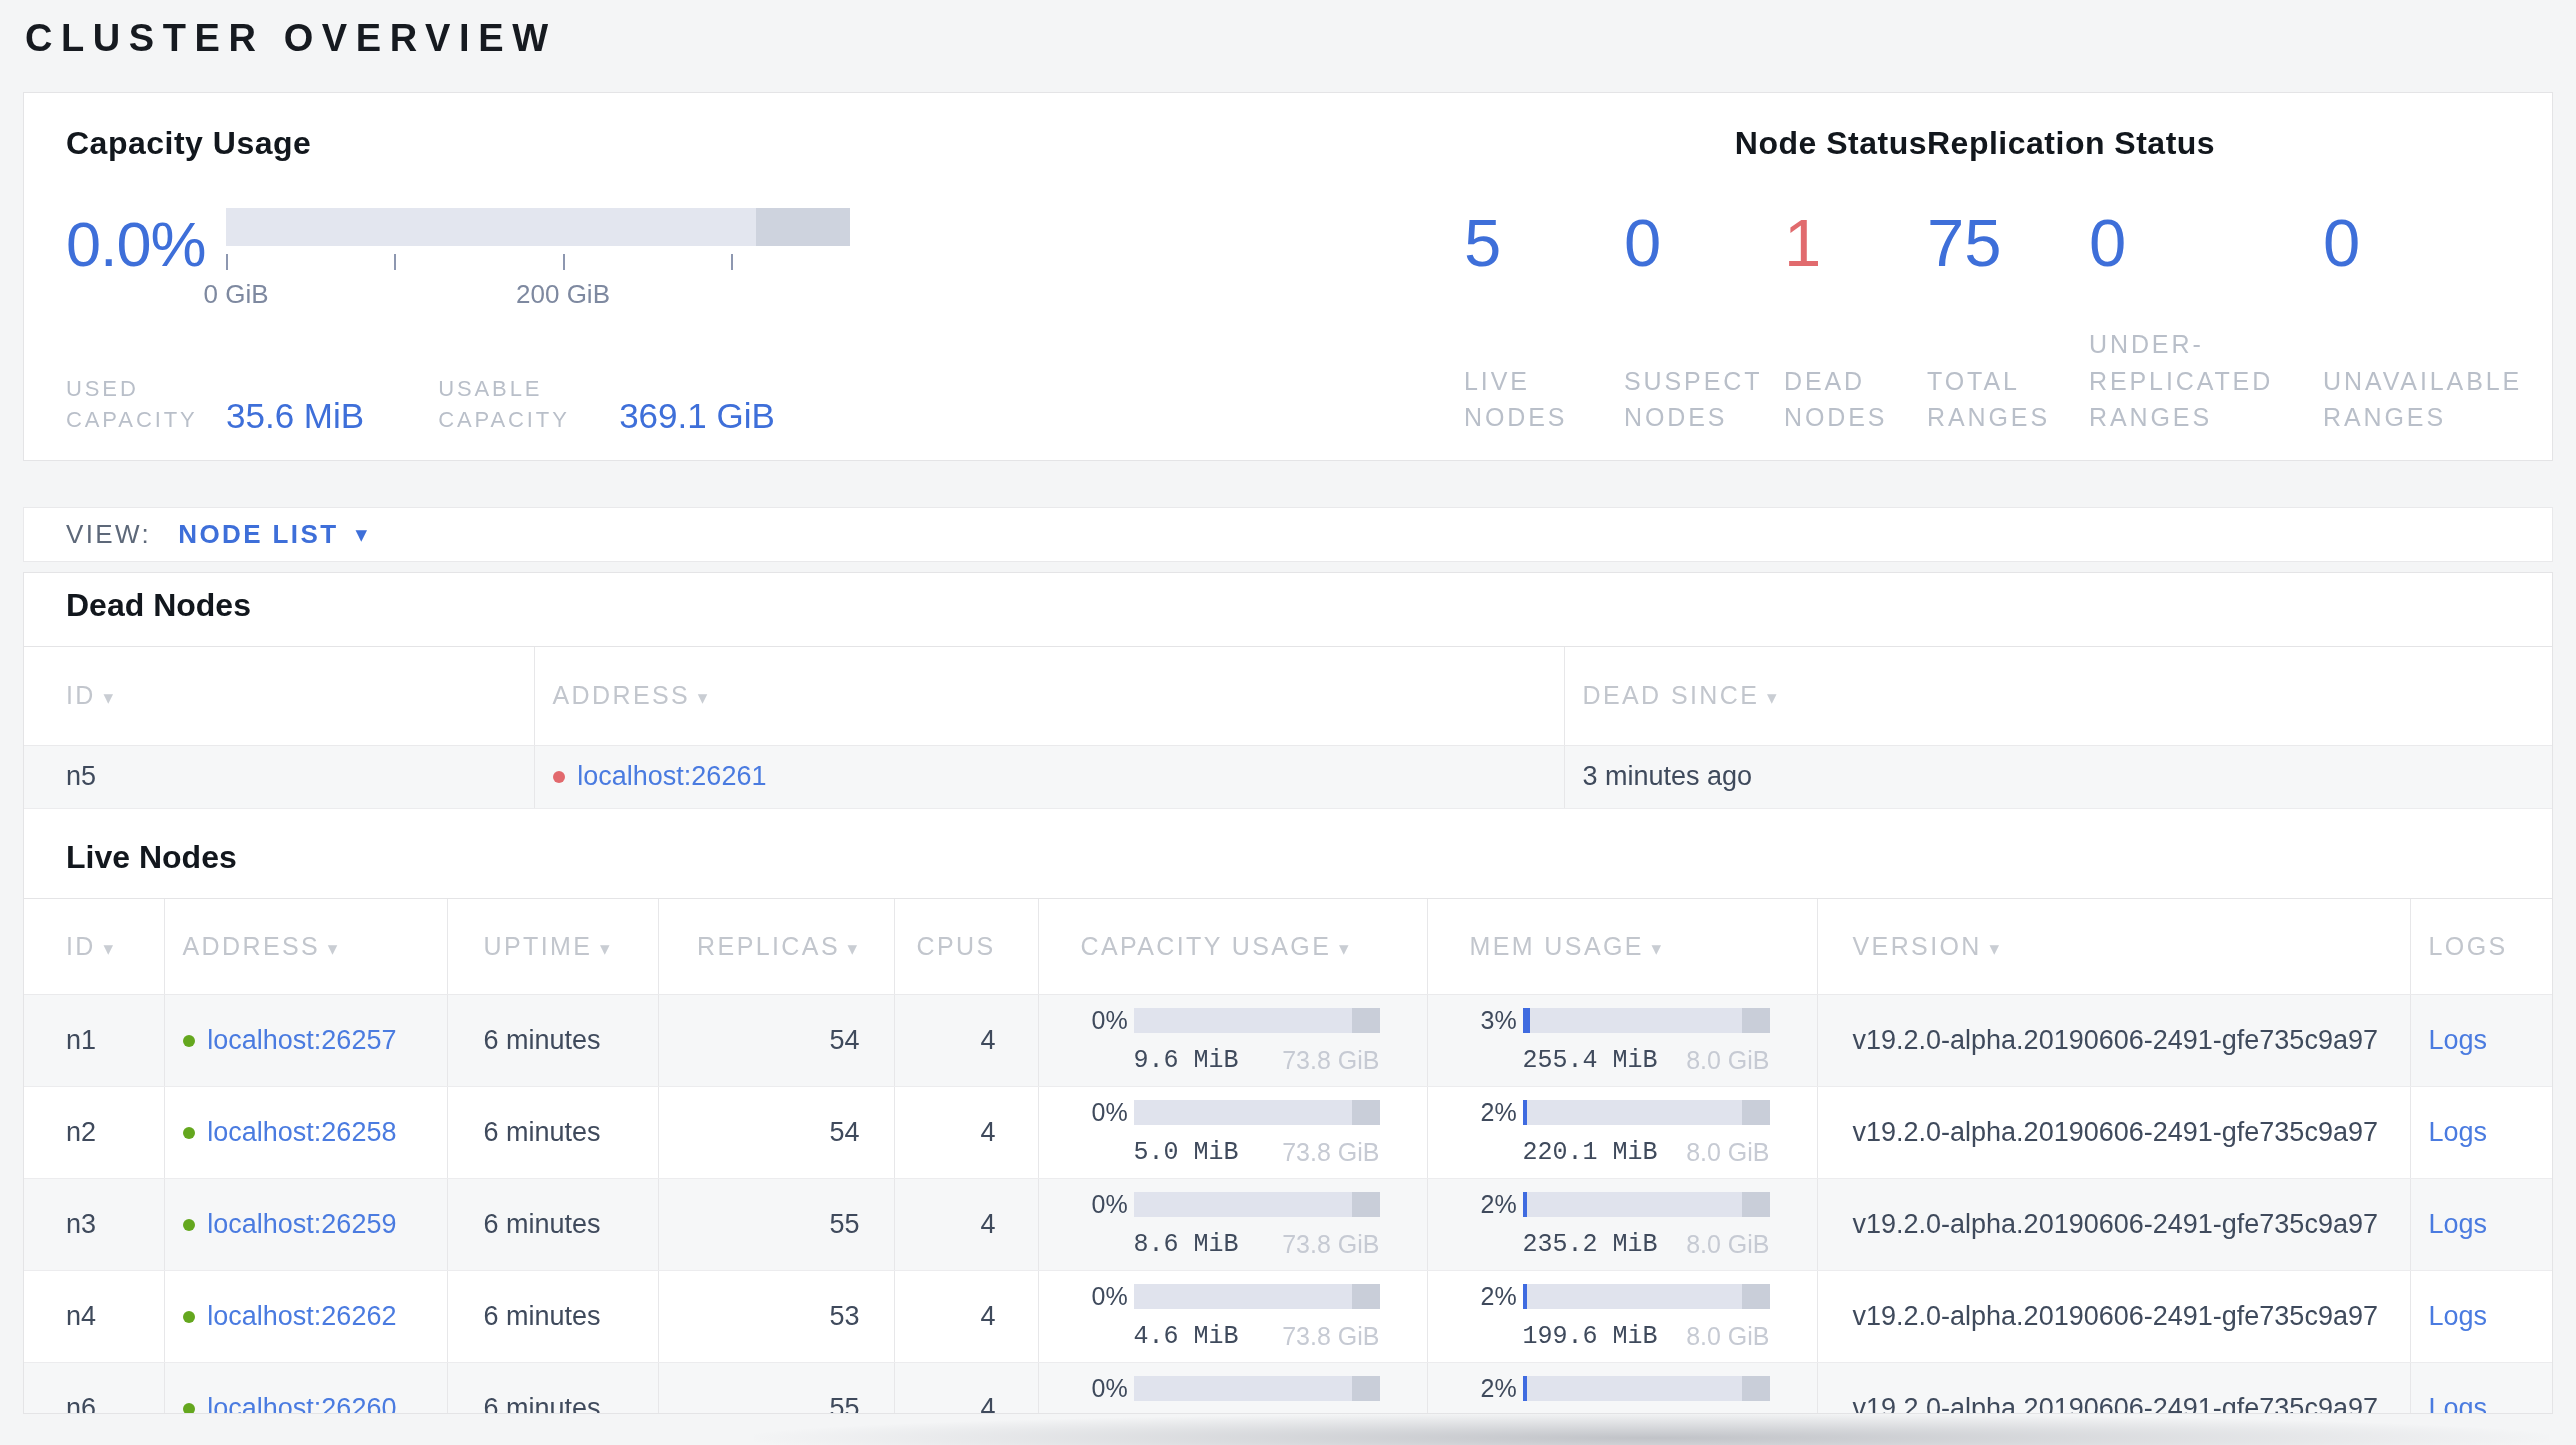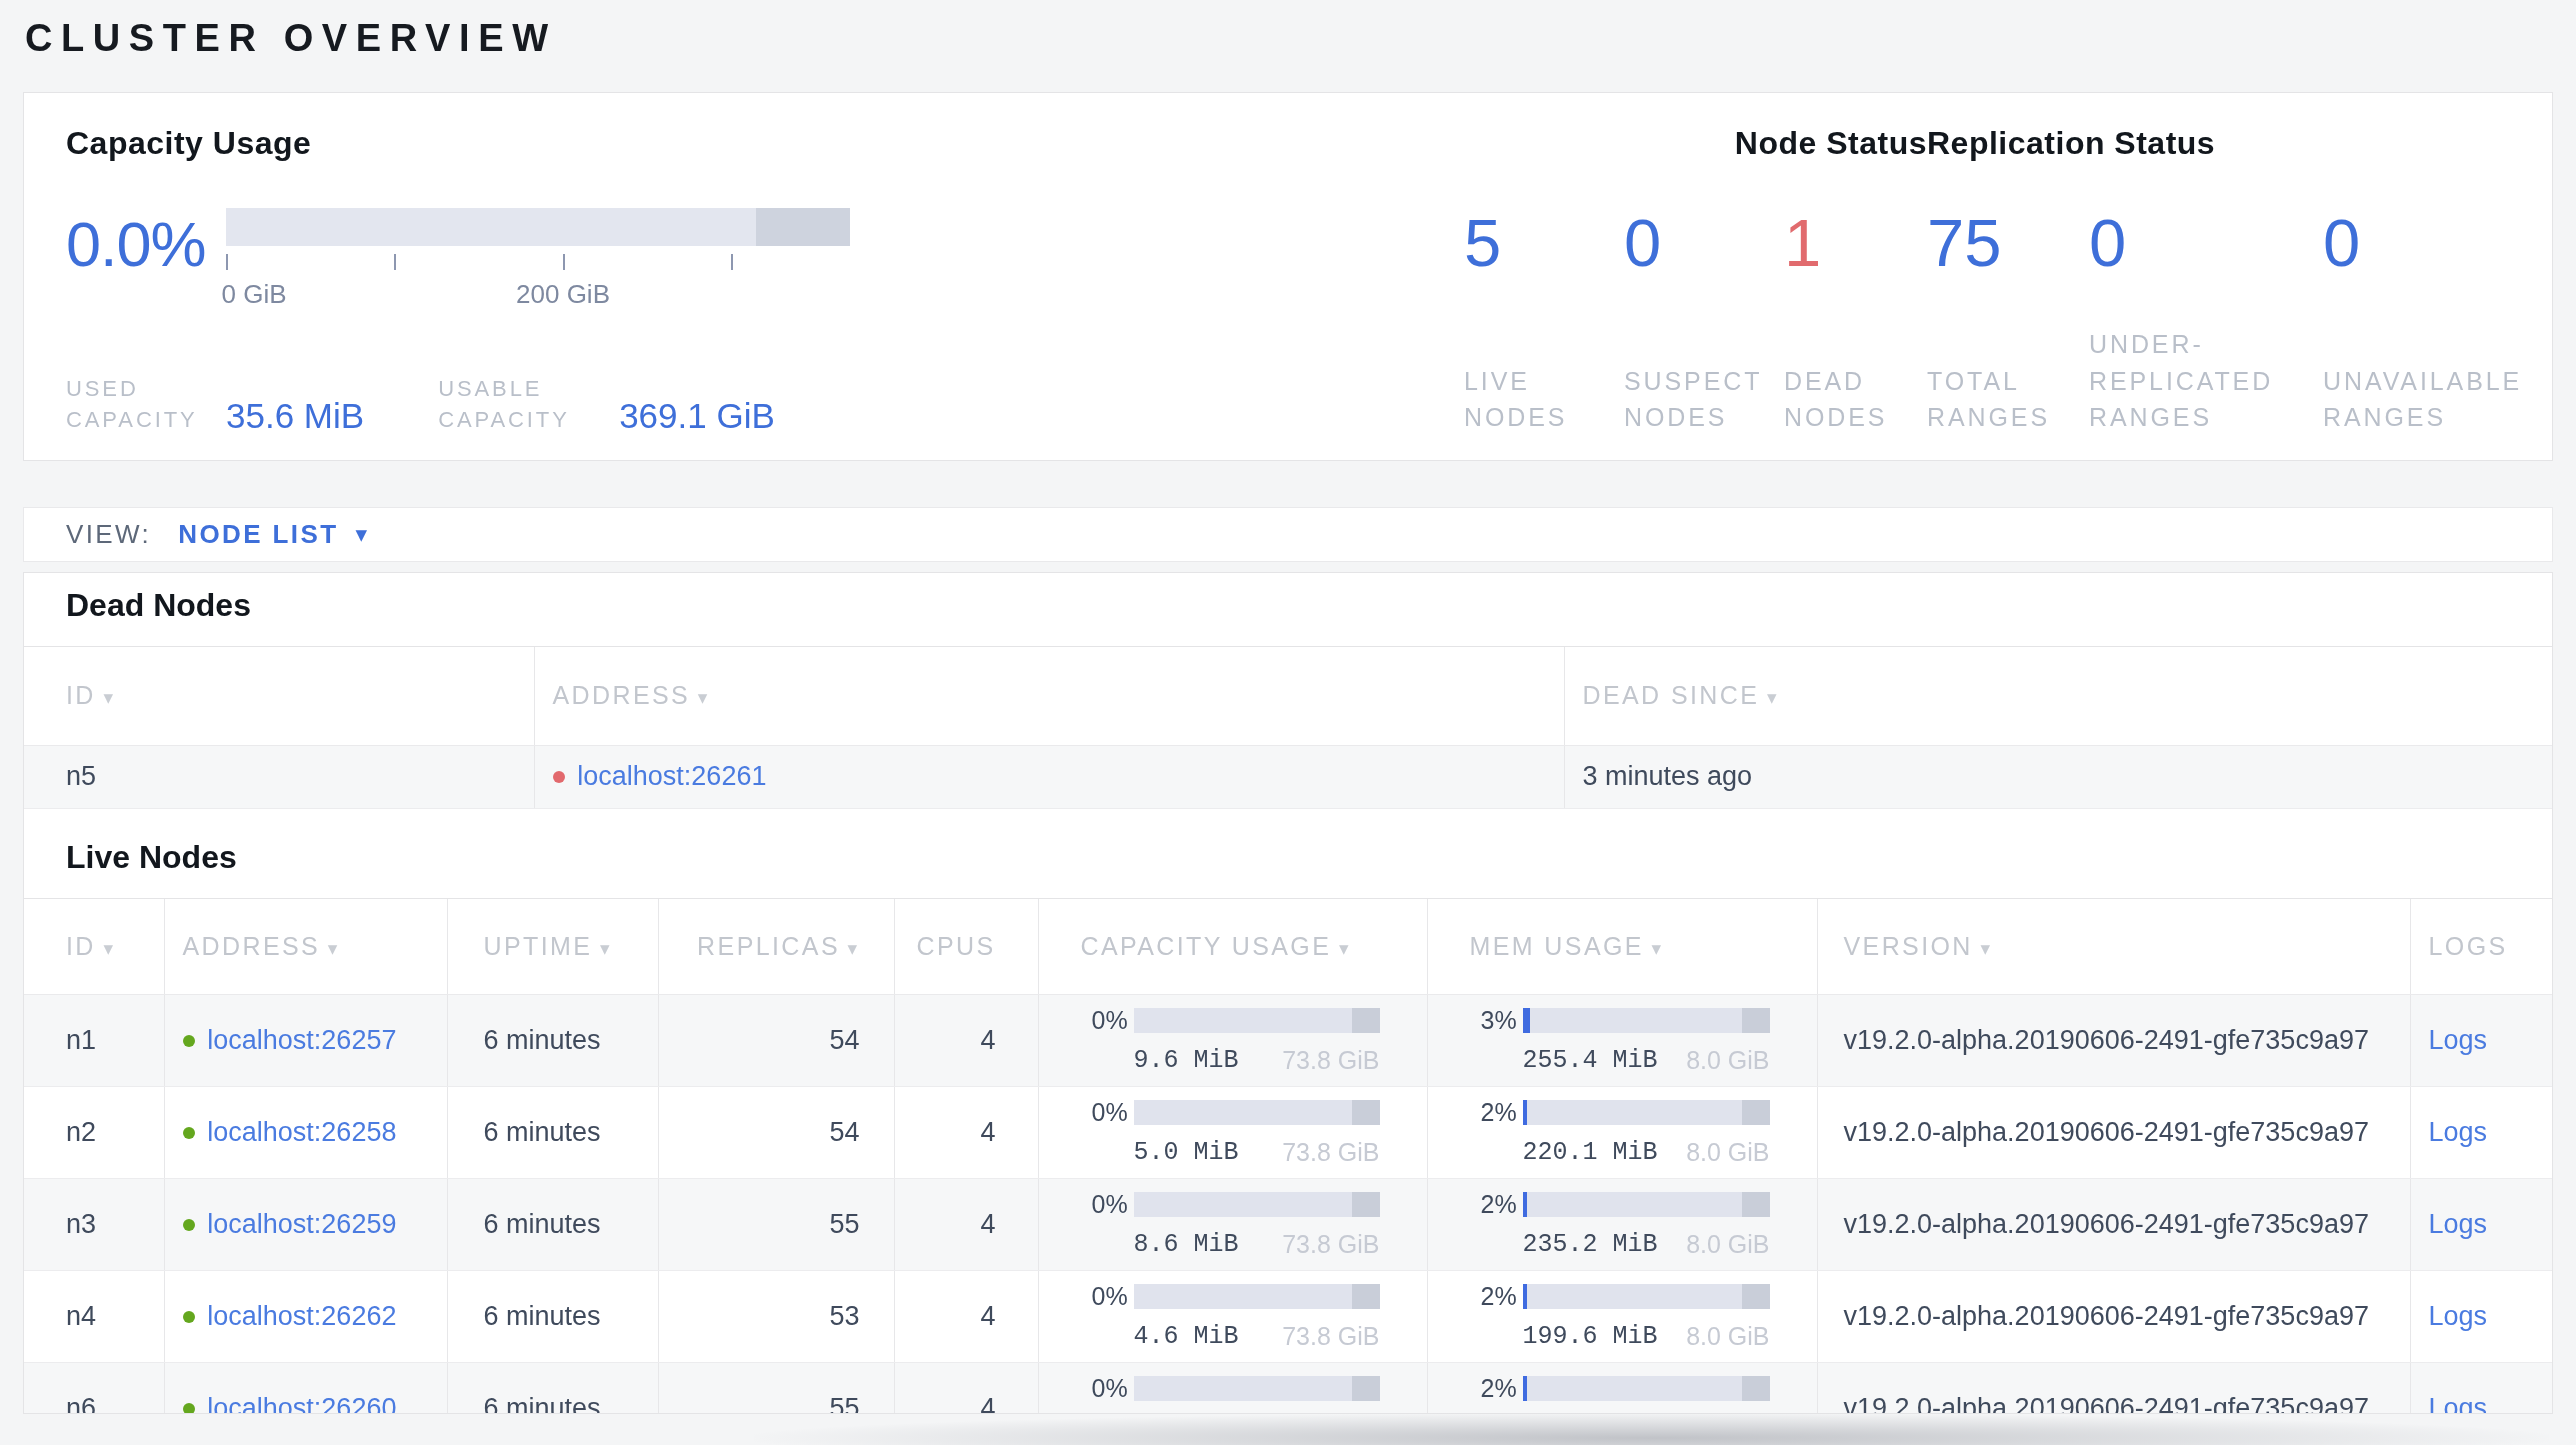--- a/index.html
+++ b/index.html
@@ -94,21 +94,21 @@
   td { font-size:27px; color:#3f4a5c; }
   .t-dead td { height:63px; }
   .t-live td { height:92px; }
   th + th, td + td { border-left:1px solid #e7e7e9; }
   tr.alt td { background:#f6f7f8; }
   tbody tr td { border-bottom:1px solid #ececee; }
 
   .sort-arrow { font-size:19px; color:#c9cdd3; margin-left:7.6px; }
 
   .pl44 { padding-left:42px; } .pl36 { padding-left:18px; } .pl38 { padding-left:36px; }
-  .pl33 { padding-left:26px; }
+  .pl33 { padding-left:35px; }
   .num-cell { text-align:right; padding-right:34px; }
   .cpu-cell { text-align:right; padding-right:42px; }
   th.num-cell .sort-arrow, th.cpu-cell .sort-arrow { margin-left:7.6px; }
 
   a.link { color:#4a7be0; text-decoration:none; }
   .dot { display:inline-block; width:12.4px; height:12.4px; border-radius:50%; margin-right:12.4px; vertical-align:1.9px; }
   .dot.green { background:#64a71e; }
   .dot.red   { background:#e2696d; }
 
   
@@ -140,21 +140,21 @@
       <div class="gauge-row">
         <div class="gauge-pct">0.0%</div>
         <div class="cap-bar-wrap">
           <div class="cap-bar">
               <div class="cap-dark"></div>
             </div>
           <div class="tick" style="left:0"></div>
           <div class="tick" style="left:168px"></div>
           <div class="tick" style="left:337px"></div>
           <div class="tick" style="left:505px"></div>
-          <div class="tick-label" style="left:28px">0 GiB</div>
+          <div class="tick-label" style="left:10px">0 GiB</div>
           <div class="tick-label" style="left:337px">200 GiB</div>
         </div>
       </div>
       <div class="cap-stats">
         <div class="cap-group">
           <div class="cap-label narrow">USED CAPACITY</div>
           <div class="cap-value">35.6 MiB</div>
         </div>
         <div class="cap-group">
           <div class="cap-label">USABLE CAPACITY</div>

